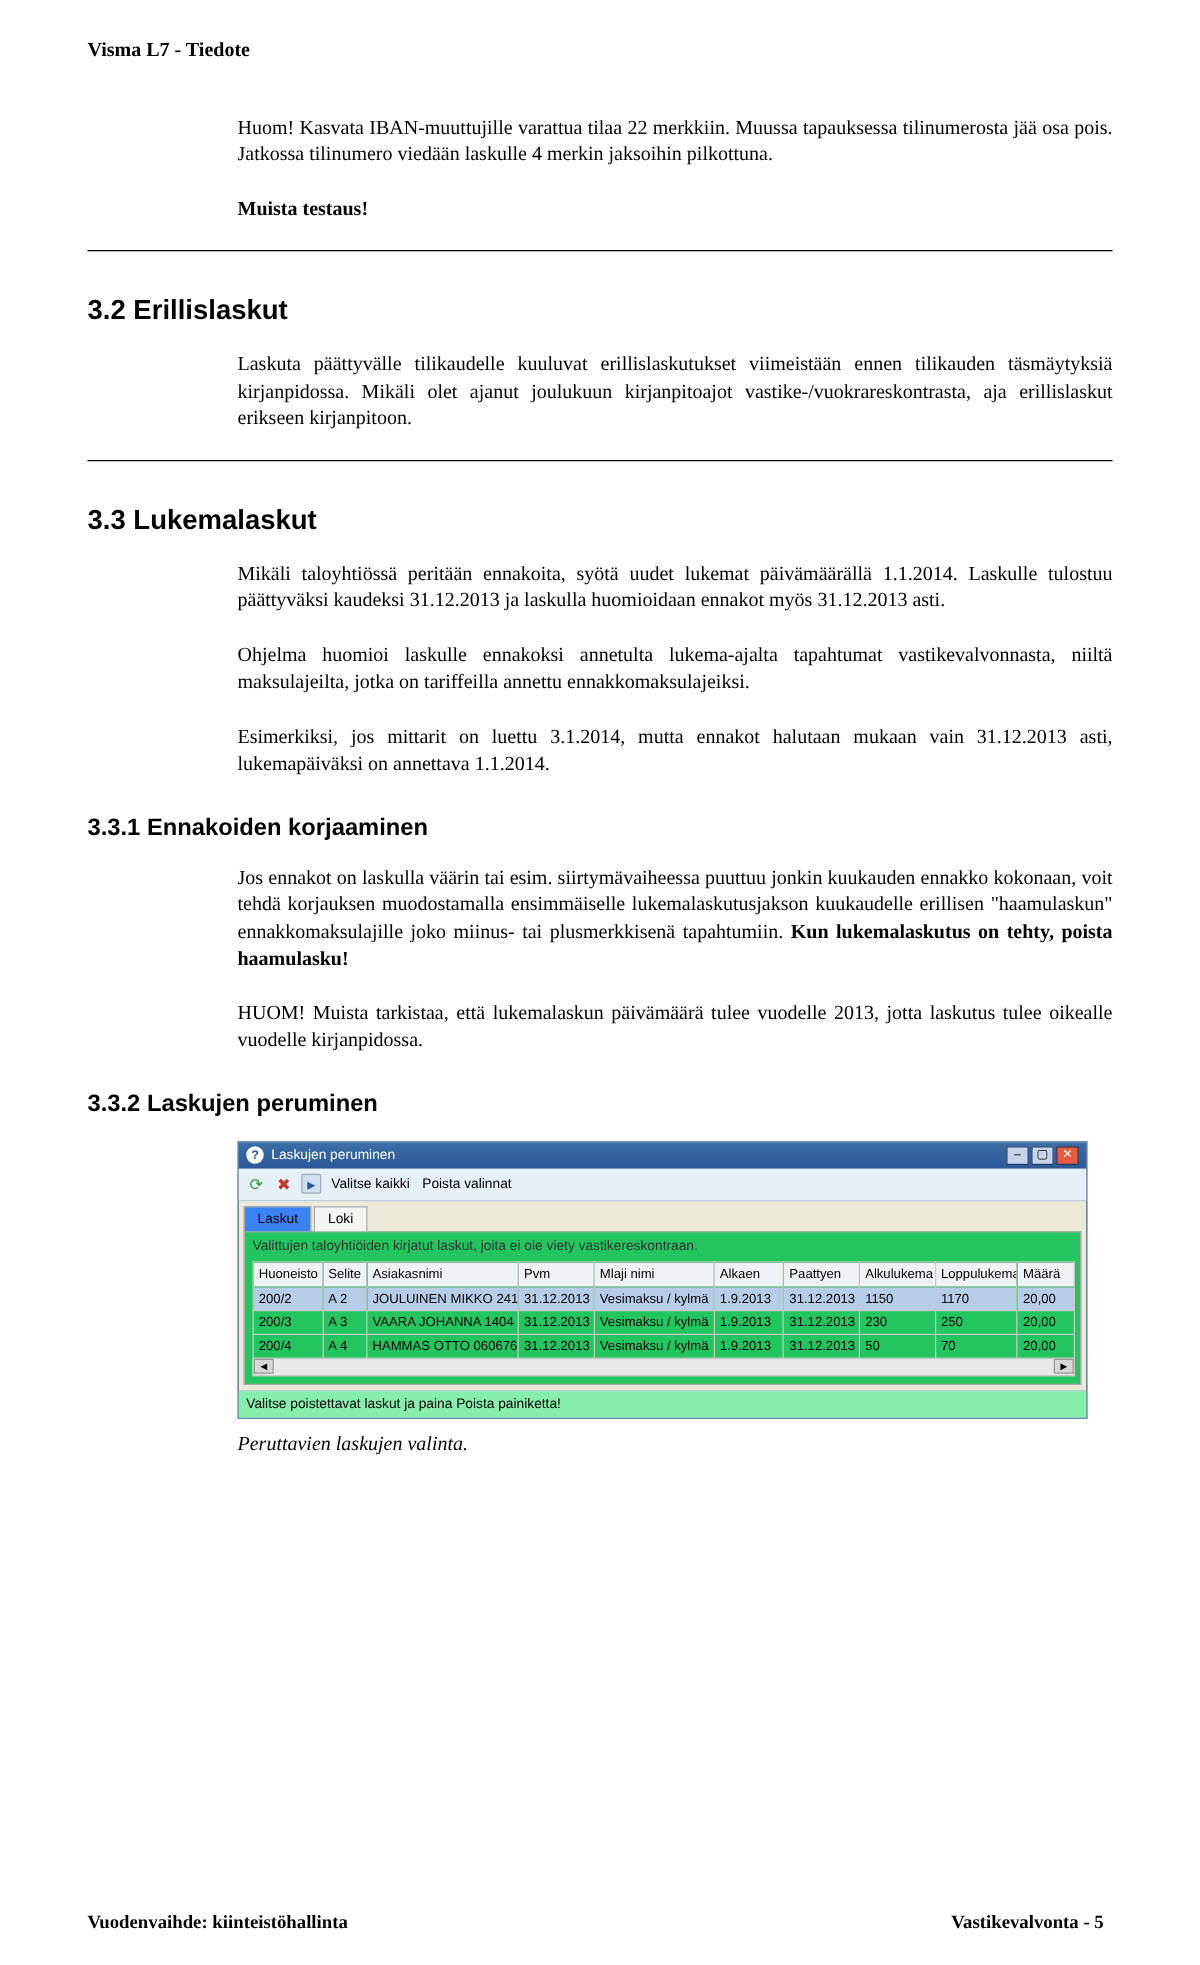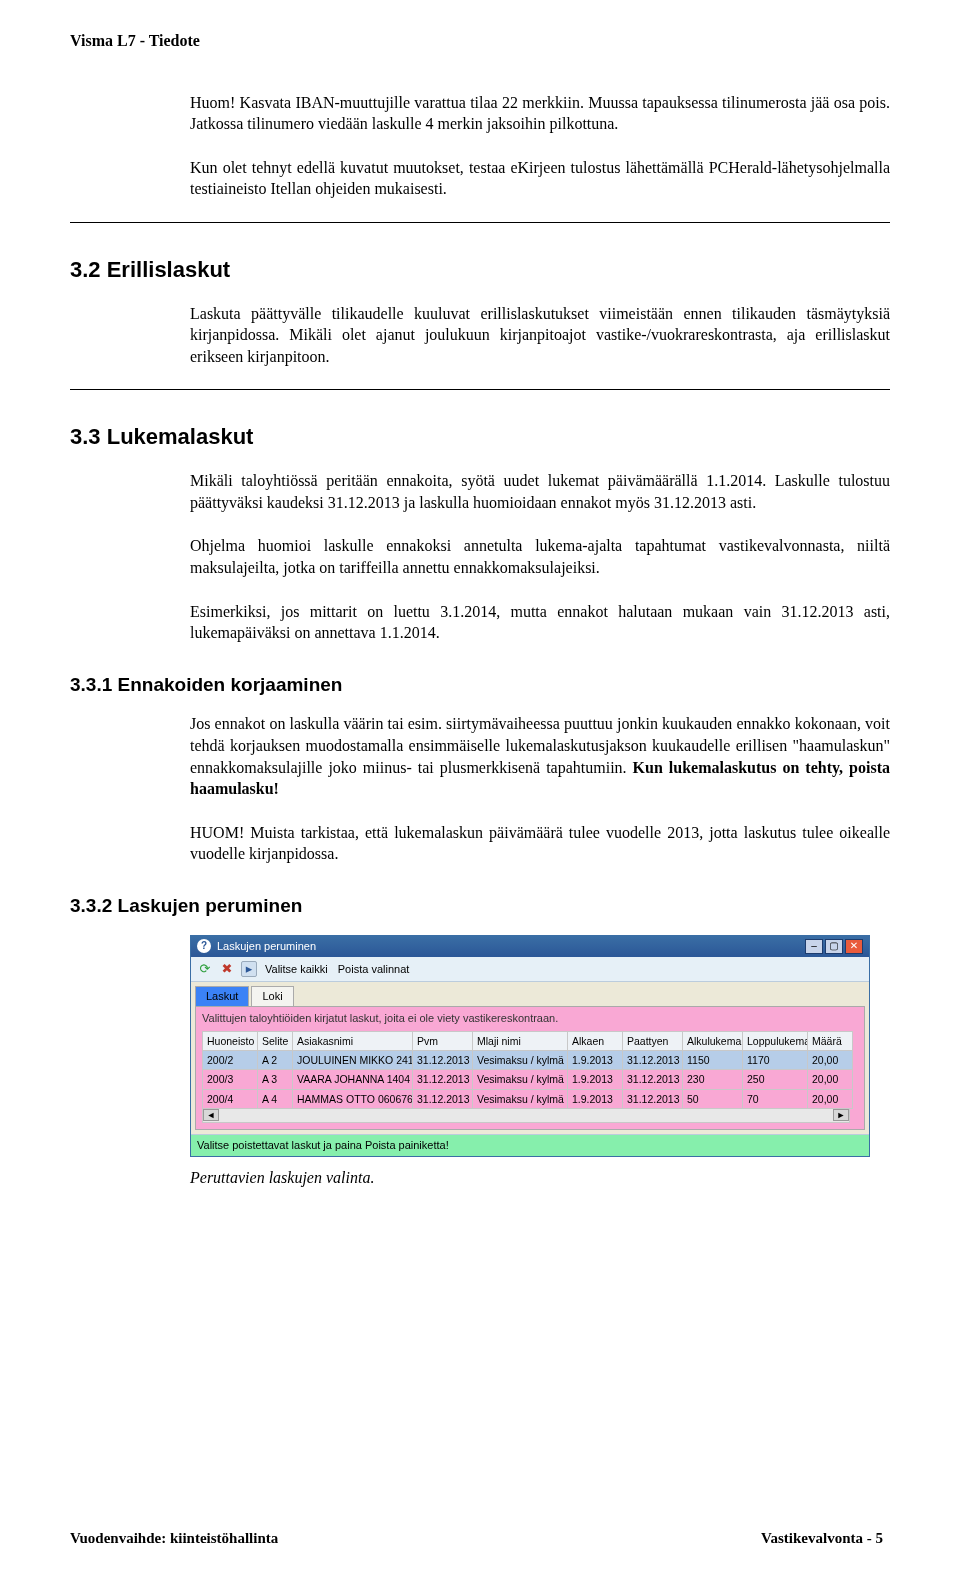--- a/index.html
+++ b/index.html
@@ -139,24 +139,24 @@
     border-bottom: none;
     padding: 2px 10px;
     margin-right: 2px;
     font-size: 11px;
   }
   .tab.active {
     background: #3b82f6;
     font-weight: normal;
   }
   .tabpanel {
-    background: #f9a8d4;
+    background: #22c55e;
     border: 1px solid #aaa;
     margin: 0 4px 4px 4px;
-    padding: 4px 14px 6px 6px;
+    padding: 4px 4px 6px 6px;
   }
   .desc-line {
     font-size: 11px;
     color: #333;
     margin-bottom: 5px;
   }
   table.grid {
     border-collapse: collapse;
     width: 100%;
     font-size: 10.5px;
@@ -206,21 +206,21 @@
   }
 </style>
 </head>
 <body>
 
 <div class="page">
   <div class="header-title">Visma L7 - Tiedote</div>
 
   <div class="body-text">
     <p class="para">Huom! Kasvata IBAN-muuttujille varattua tilaa 22 merkkiin. Muussa tapauksessa tilinumerosta jää osa pois. Jatkossa tilinumero viedään laskulle 4 merkin jaksoihin pilkottuna.</p>
-    <p class="para">Kun olet tehnyt edellä kuvatut muutokset, testaa eKirjeen tulostus lähettämällä PCHerald-lähetysohjelmalla testiaineisto Itellan ohjeiden mukaisesti.</p>
+    <p class="para bold">Muista testaus!</p>
   </div>
 
   <hr class="rule">
   <div class="h2">3.2  Erillislaskut</div>
 
   <div class="body-text">
     <p class="para">Laskuta päättyvälle tilikaudelle kuuluvat erillislaskutukset viimeistään ennen tilikauden täsmäytyksiä kirjanpidossa. Mikäli olet ajanut joulukuun kirjanpitoajot vastike-/vuokrareskontrasta, aja erillislaskut erikseen kirjanpitoon.</p>
   </div>
 
   <hr class="rule">

